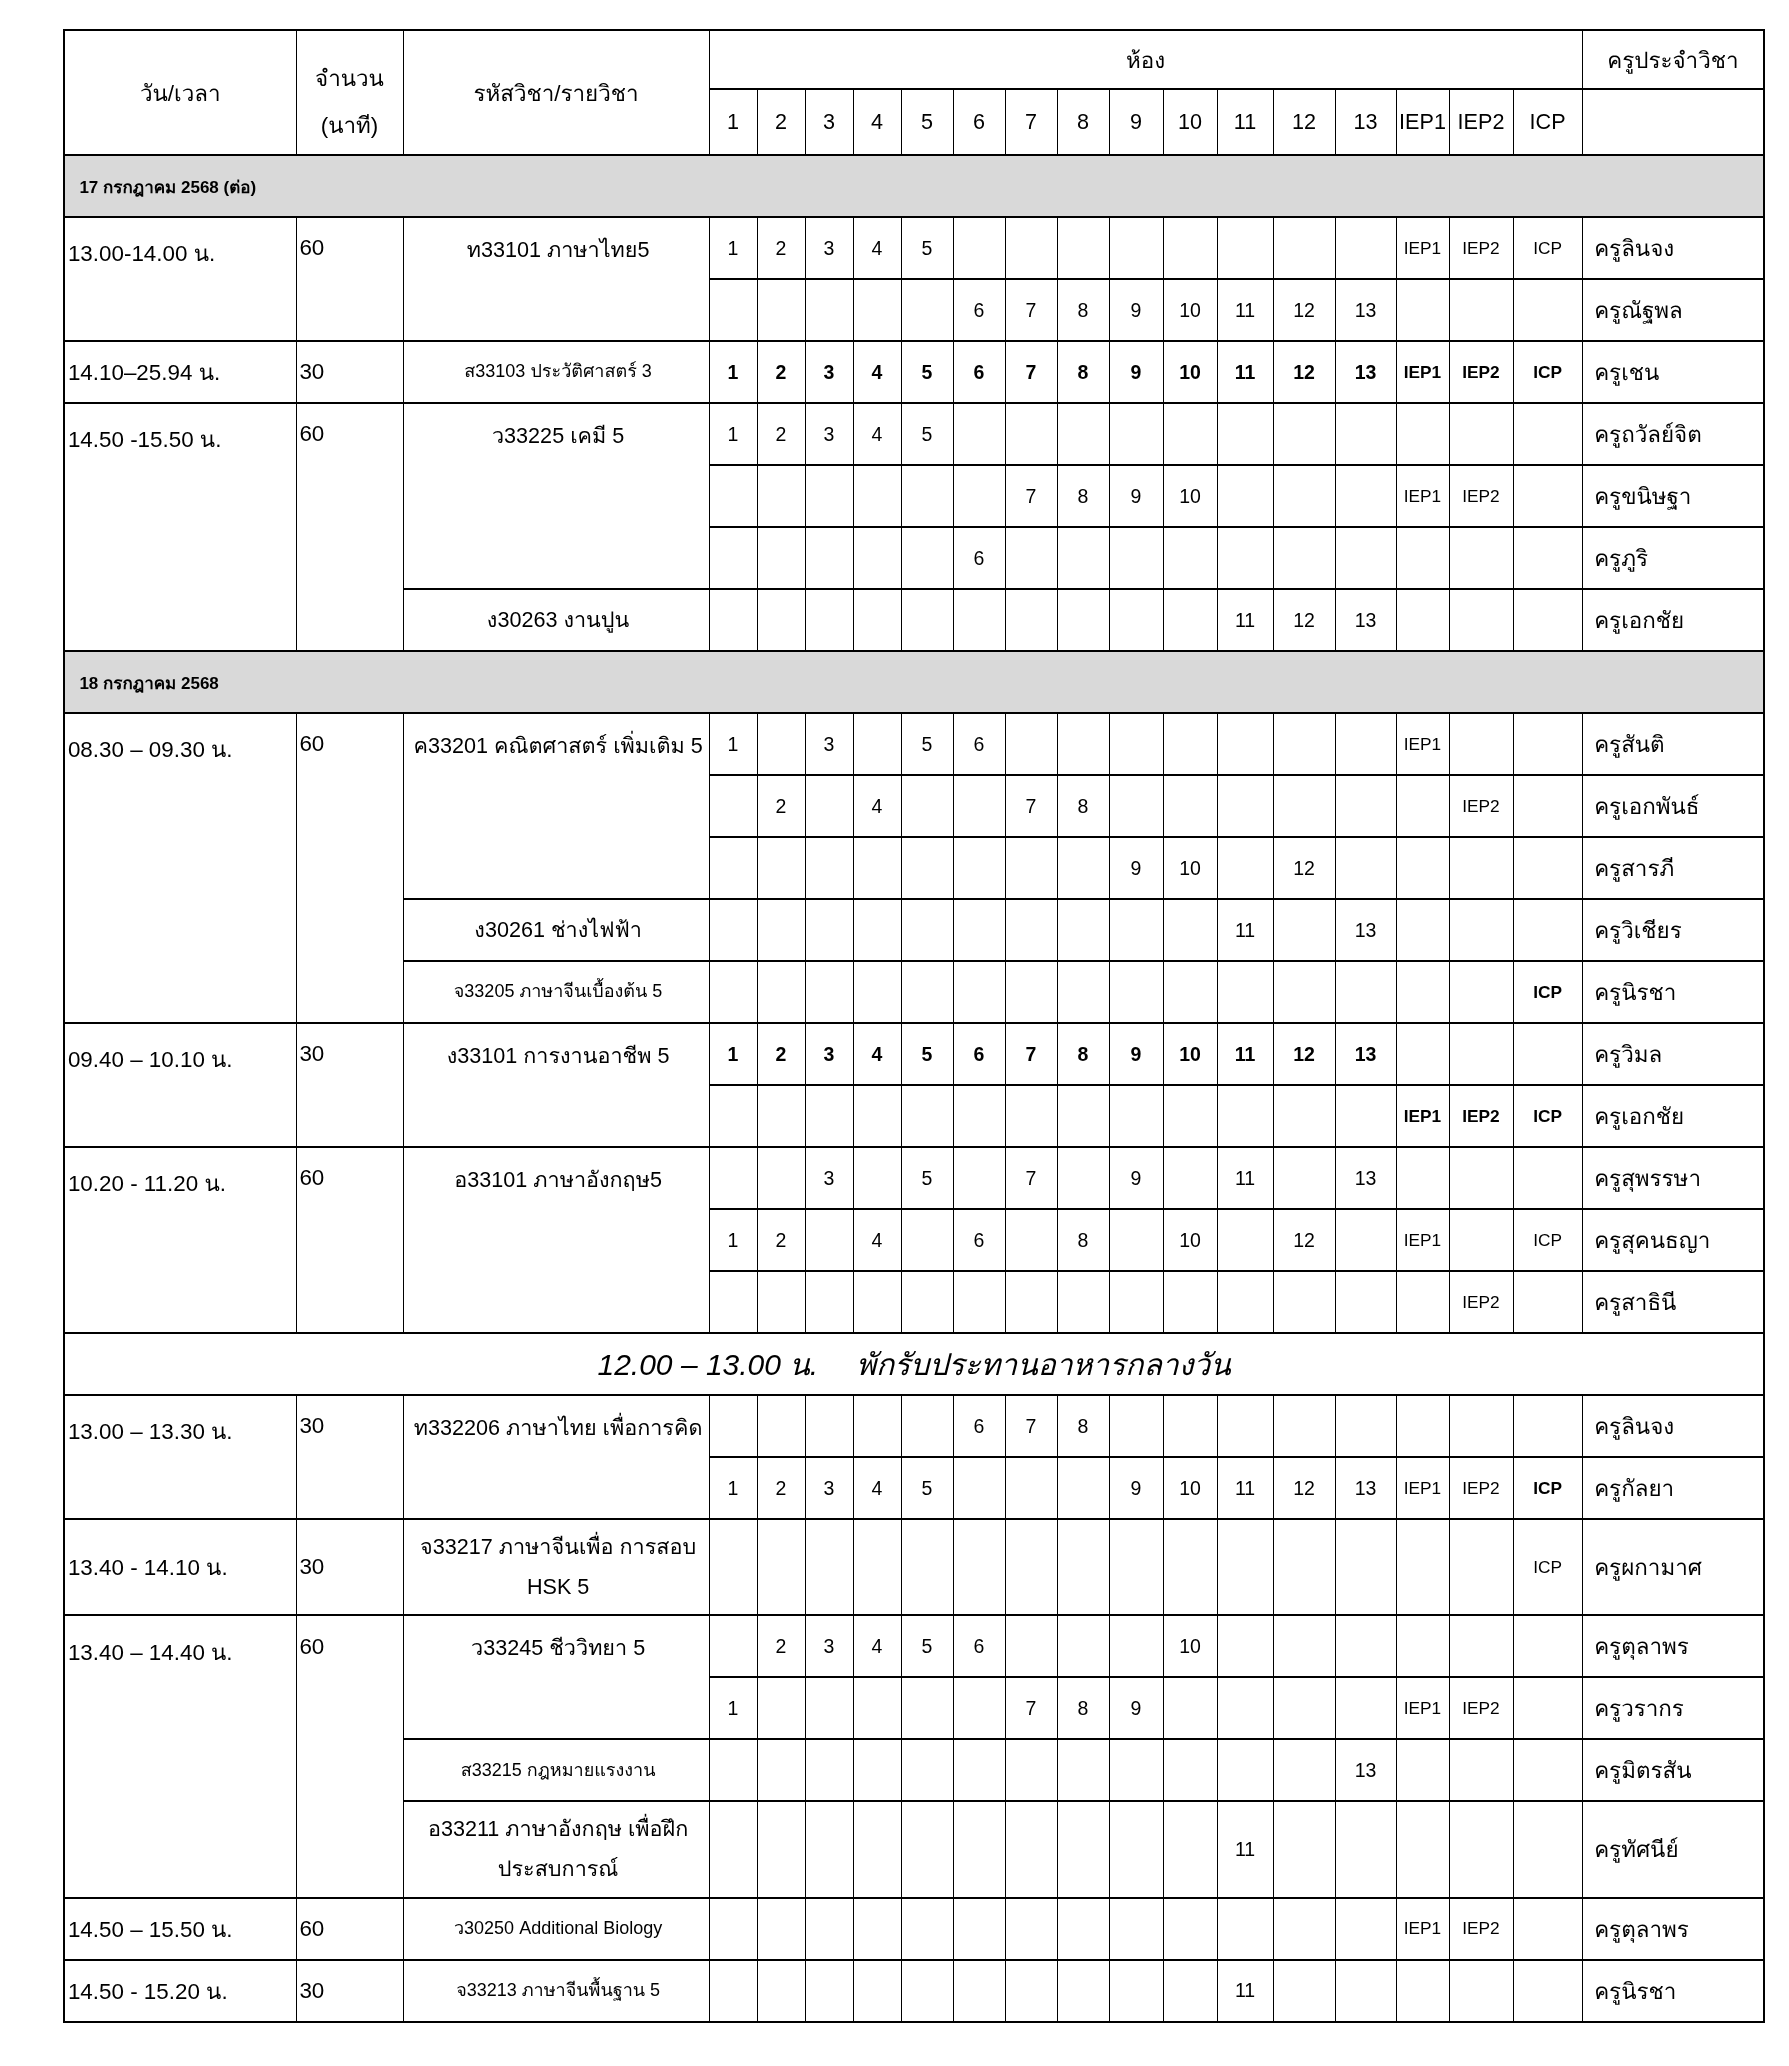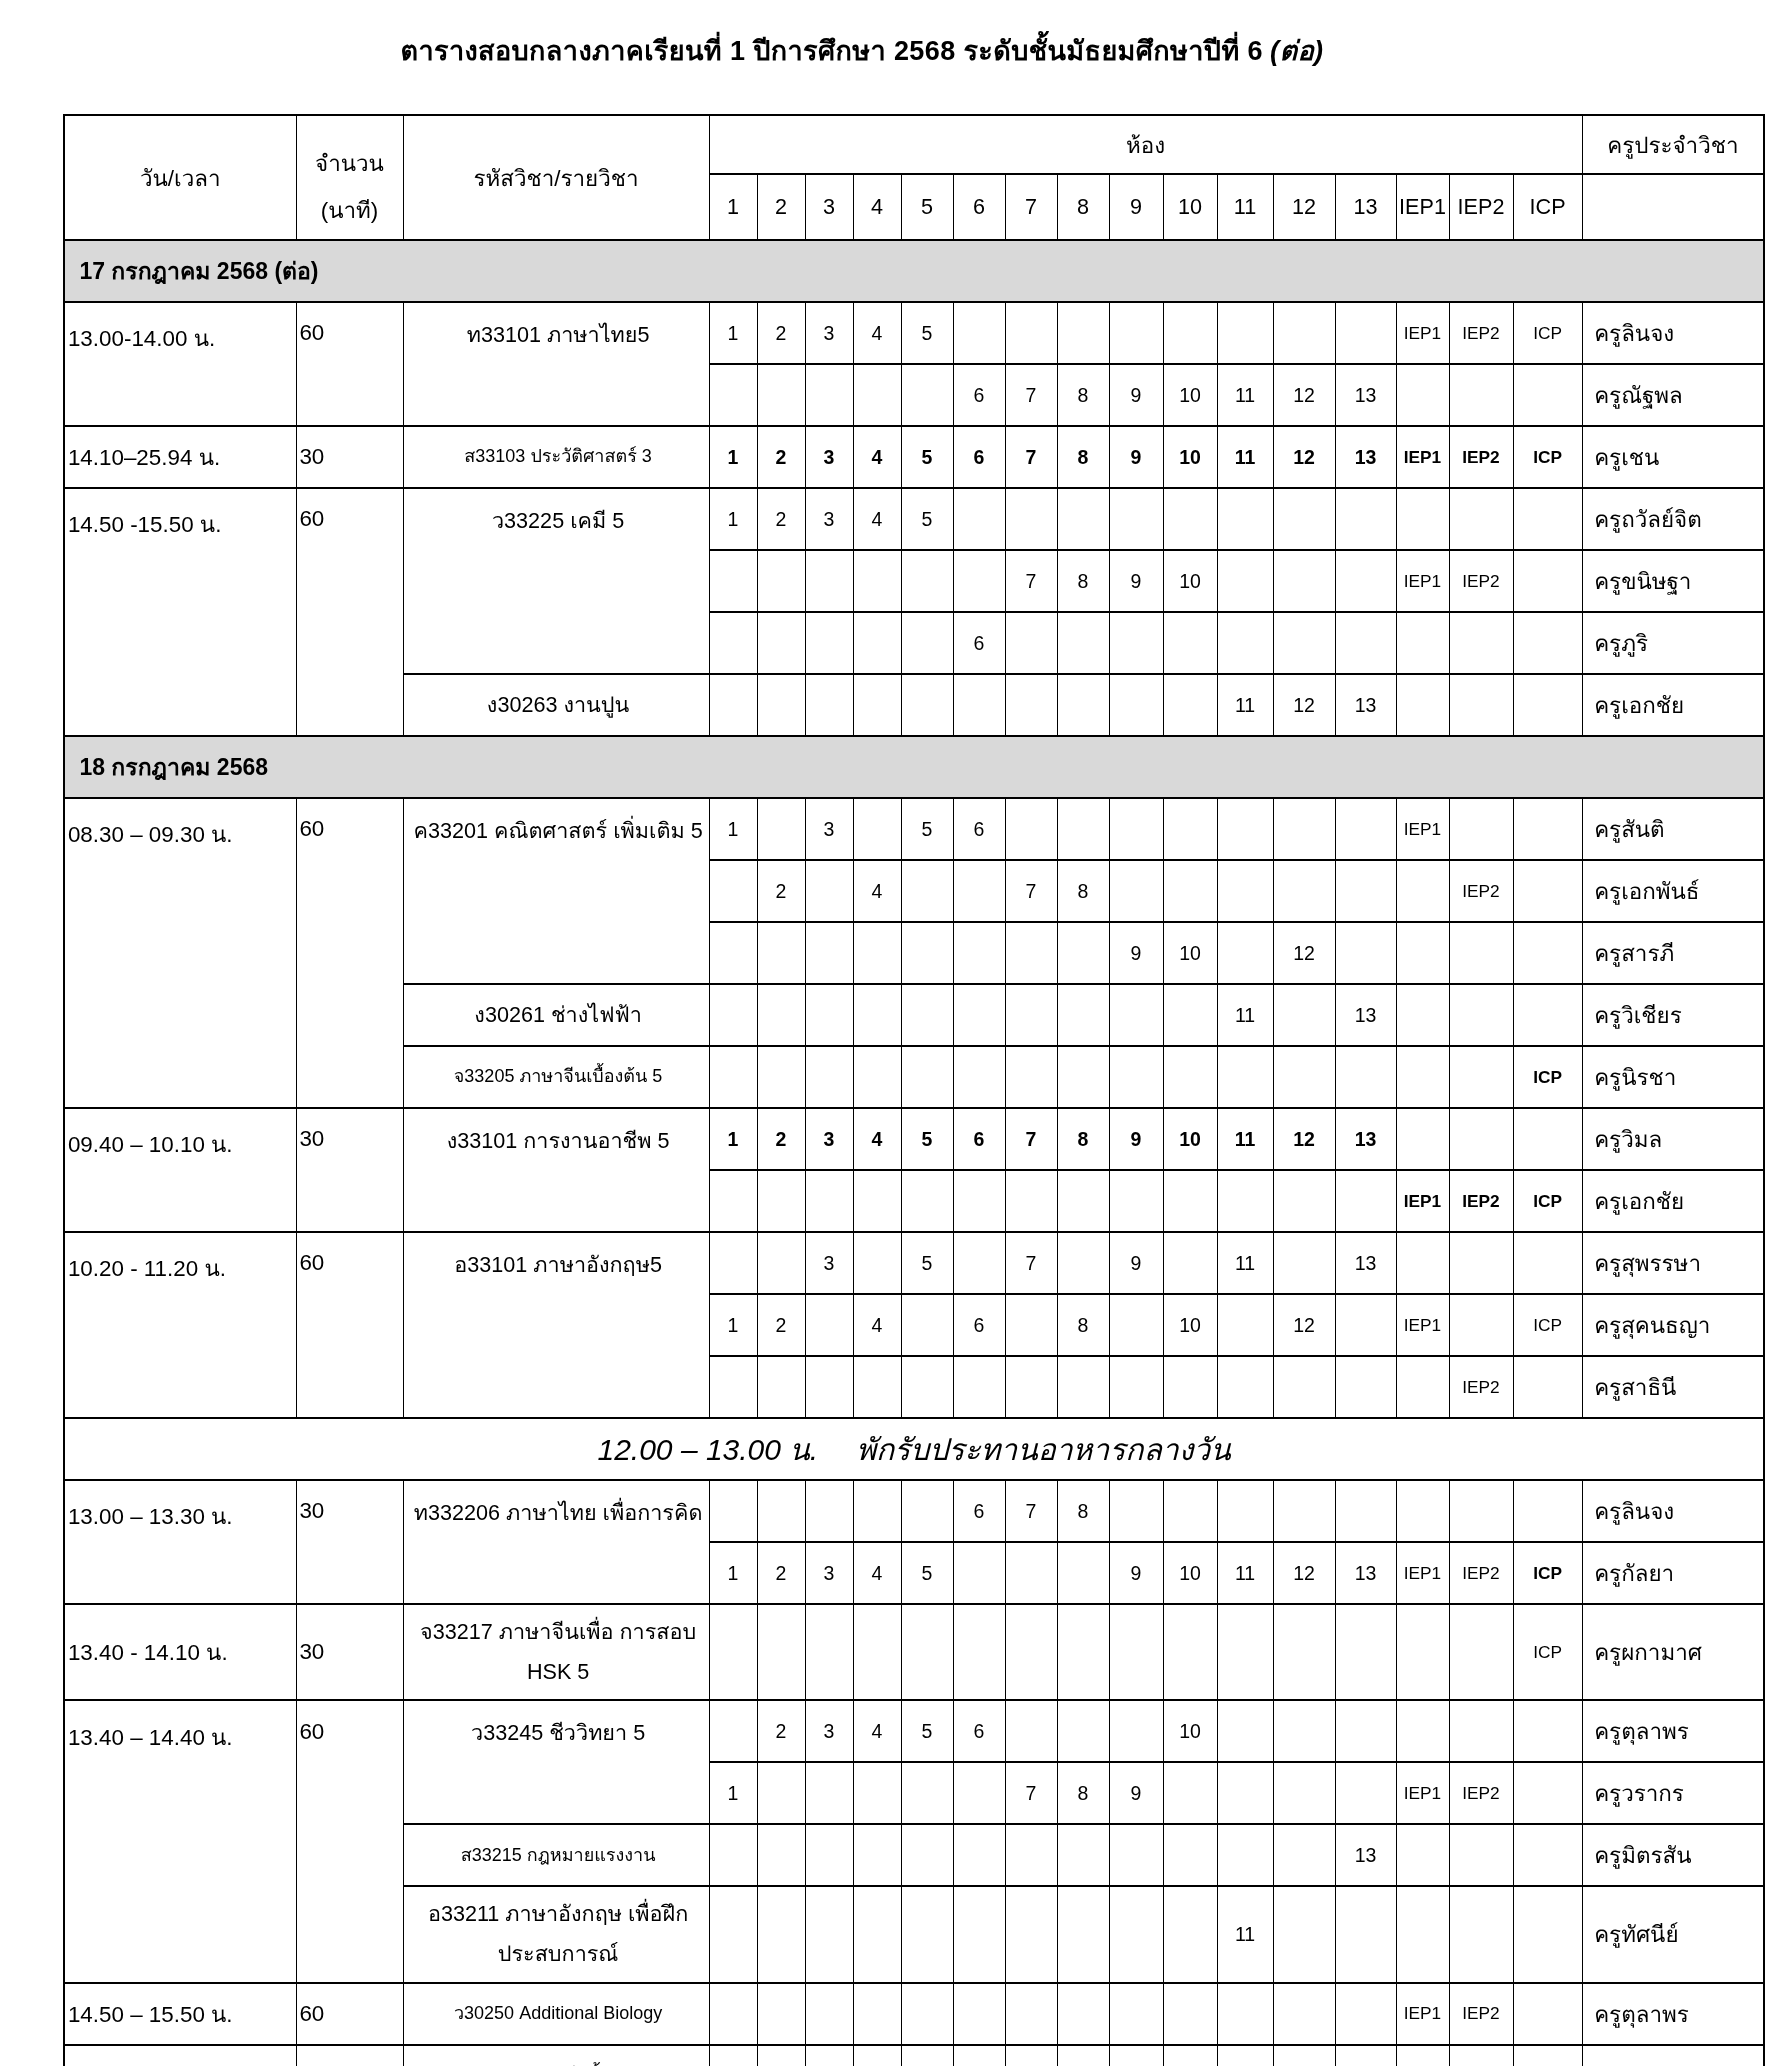--- a/index.html
+++ b/index.html
@@ -43,21 +43,21 @@
     font-weight: normal;
   }
   thead tr.h1 th { height: 59px; font-size: 22.4px; }
   thead tr.h2 th { height: 66px; font-size: 21.6px; }
   thead .dur-l1 { margin-top: 17px; }
   thead .dur-l2 { margin-top: 11px; }
 
   tbody tr { height: 62px; }
   tr.band td {
     background: #d9d9d9;
-    font-size: 23px;
+    font-size: 17px;
     font-weight: bold;
     text-align: left;
     padding-left: 14.4px;
     height: 56px;
   }
   tr.lunch-row td {
     height: 53px;
     font-style: italic;
     font-size: 30px;
     text-align: center;
@@ -77,23 +77,20 @@
   td.room { font-size: 19.5px; text-align: center; padding: 0; }
   td.iep  { font-size: 17.3px; text-align: center; padding: 0; }
   td.teacher { font-size: 22.4px; text-align: left; padding-left: 11.5px; }
   tr.bold-row td.room, tr.bold-row td.iep { font-weight: bold; }
   td.cell-bold { font-weight: bold; }
 </style>
 </head>
 <body>
 
 <div class="page">
-  <div class="title">
-    <span>ตารางสอบกลางภาคเรียนที่ 1 ปีการศึกษา 2568 ระดับชั้นมัธยมศึกษาปีที่ 6</span><span class="it">(ต่อ)</span>
-  </div>
 
   <table class="sched">
     <colgroup>
       <col style="width:232px">
         <col style="width:107px">
         <col style="width:306px">
       <col style="width:48px">
         <col style="width:48px">
         <col style="width:48px">
         <col style="width:48px">

